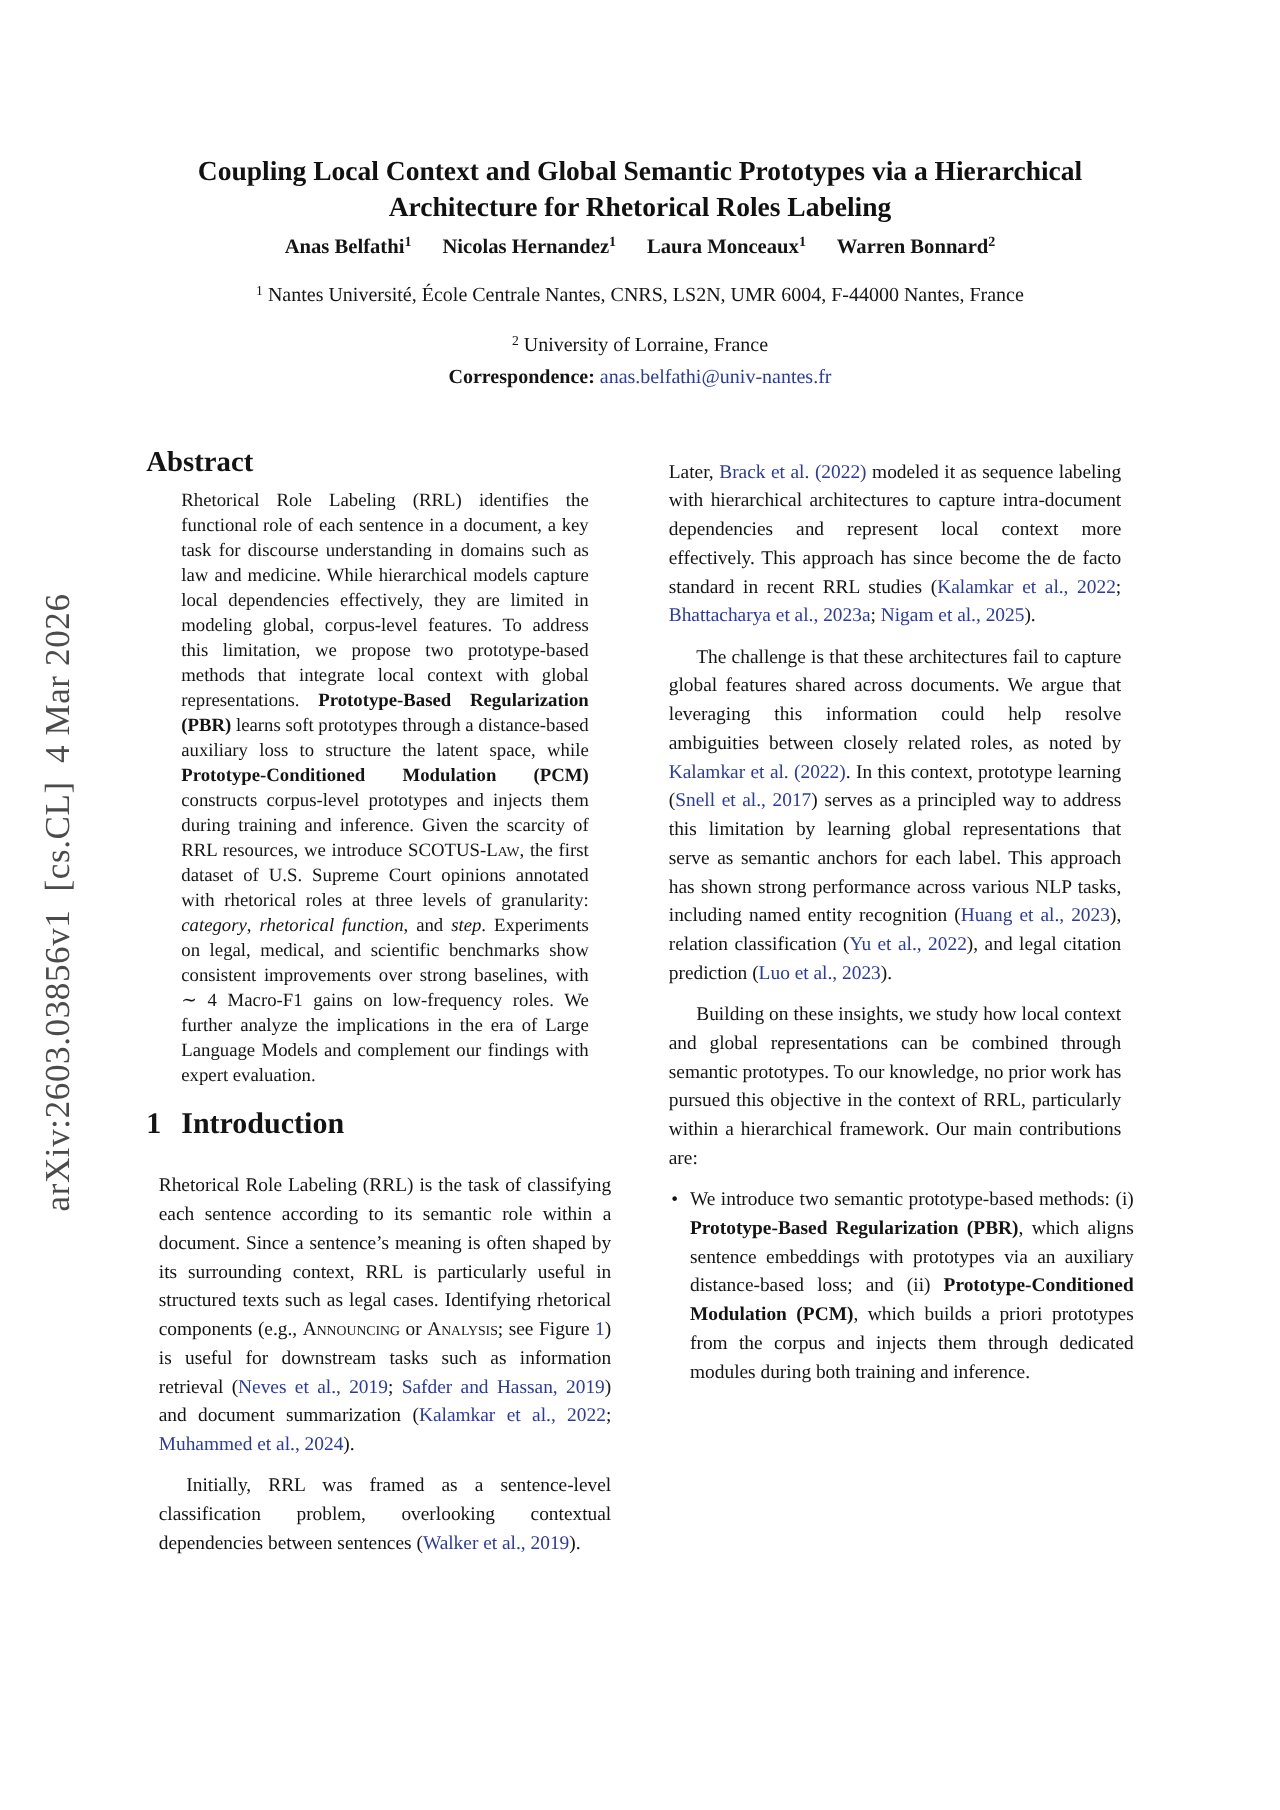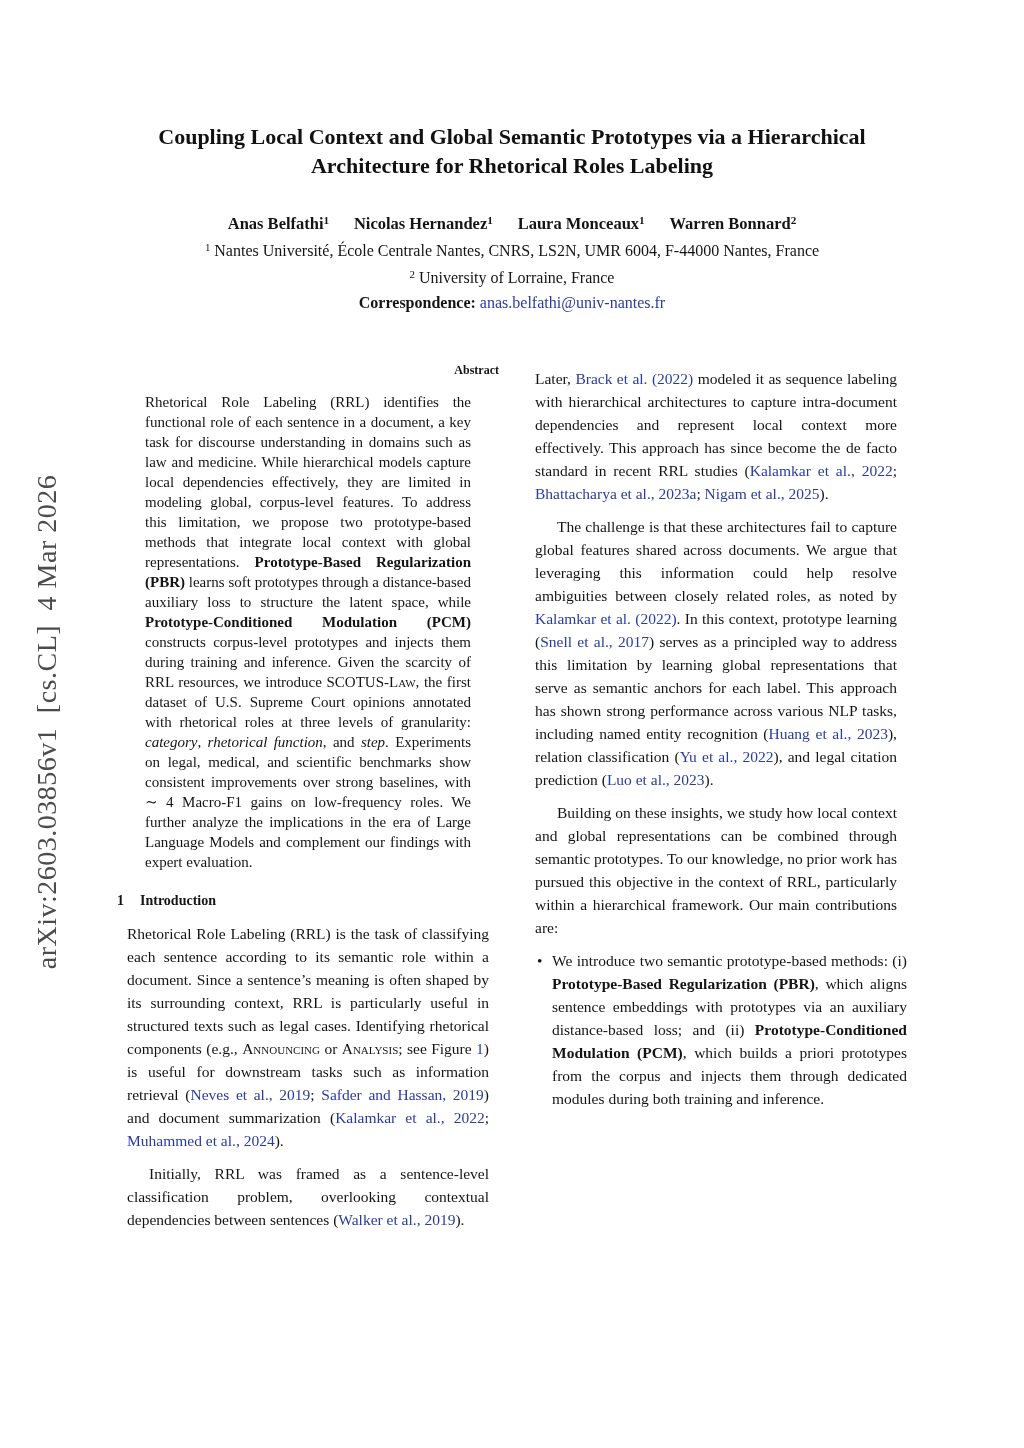--- a/index.html
+++ b/index.html
@@ -31,59 +31,59 @@
     font-size:28px;
     letter-spacing:.5px;
     color:var(--stamp);
   }
   
   .header{text-align:center;}
   .title{
     font-size:22px;
     font-weight:bold;
     line-height:29px;
-    margin:0 auto 32px;
+    margin:0 auto 5px;
     max-width:860px;
     white-space:pre-line;
     color:#111;
   }
   .authors{font-size:16.5px;line-height:24px;}
-  .affils{font-size:16px;line-height:24px;margin-top:3px;}
+  .affils{font-size:16px;line-height:24px;margin-top:16px;}
   .corr{font-size:16px;line-height:24px;margin-top:1px;}
   
   .columns{
     display:flex;
     gap:26px;
     padding:0 117px;
     margin-top:42px;
   }
   .col{
     width:382px;
     font-size:15.5px;
     line-height:23px;
     text-align:justify;
     hyphens:auto;
   }
   .abstract-heading{
-    text-align:right;
+    text-align:left;
     font-weight:bold;
-    font-size:12px;
+    font-size:23px;
     margin:2px 0 10px;
   }
   .abstract-body{
     font-size:15px;
     line-height:20px;
     padding:0 28px;
     text-align:justify;
   }
   .section-heading{
-    font-size:14px;
+    font-size:24px;
     font-weight:bold;
     text-align:left;
-    margin:17px 0 10px;
+    margin:17px 0 26px;
   }
   .section-number{margin-right:16px;}
   p.par{margin:10px;}
   p.ind{text-indent:22px;}
   ul.contribs{
     list-style:none;
     margin:10px 0 0 0;
     padding:0 0 0 12px;
   }
   li.contrib{

